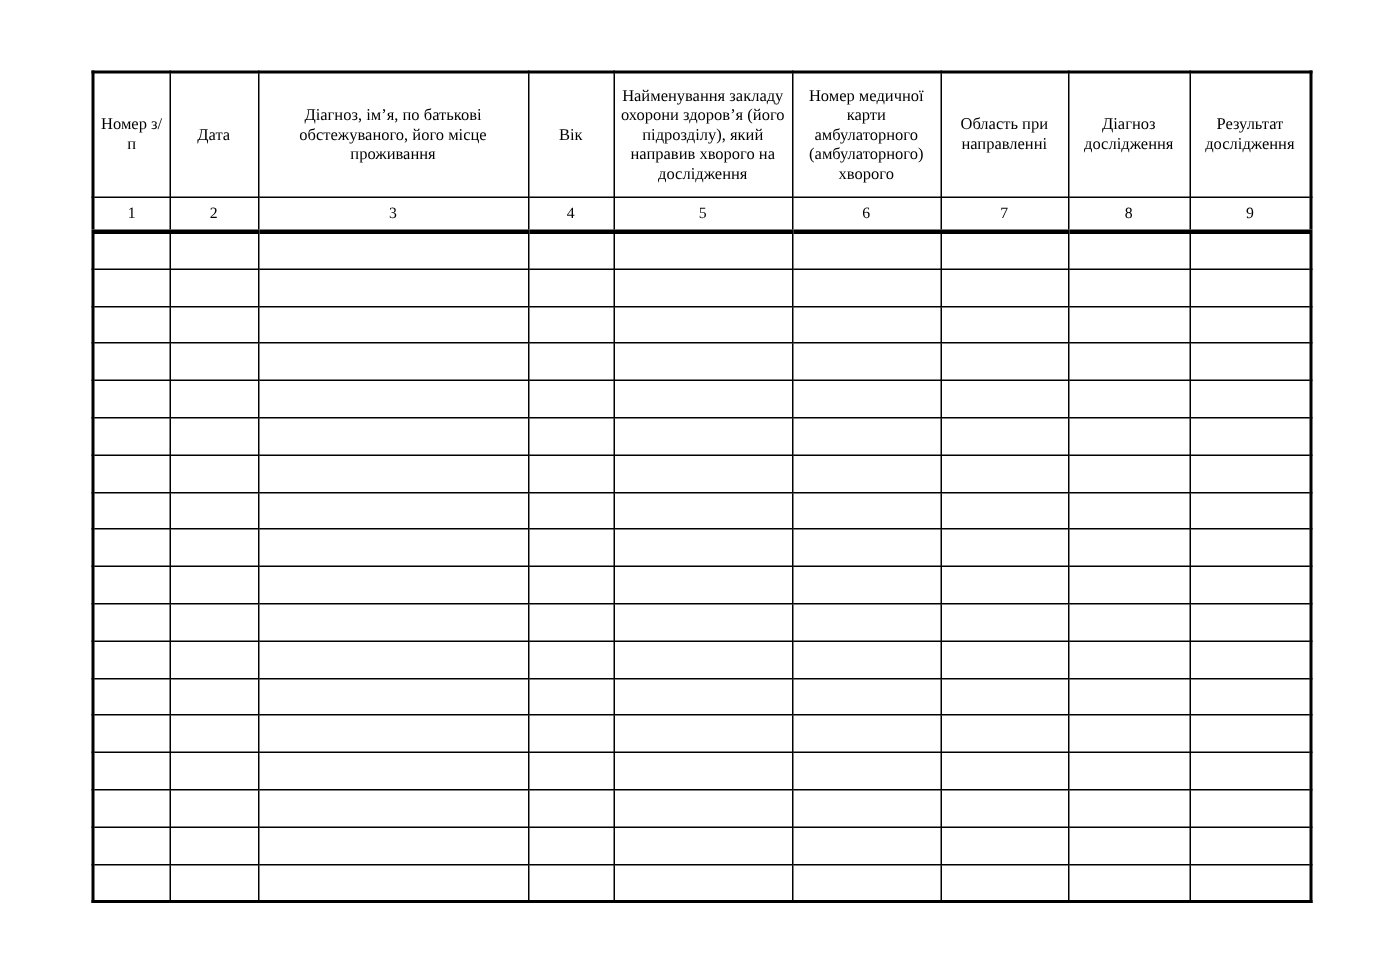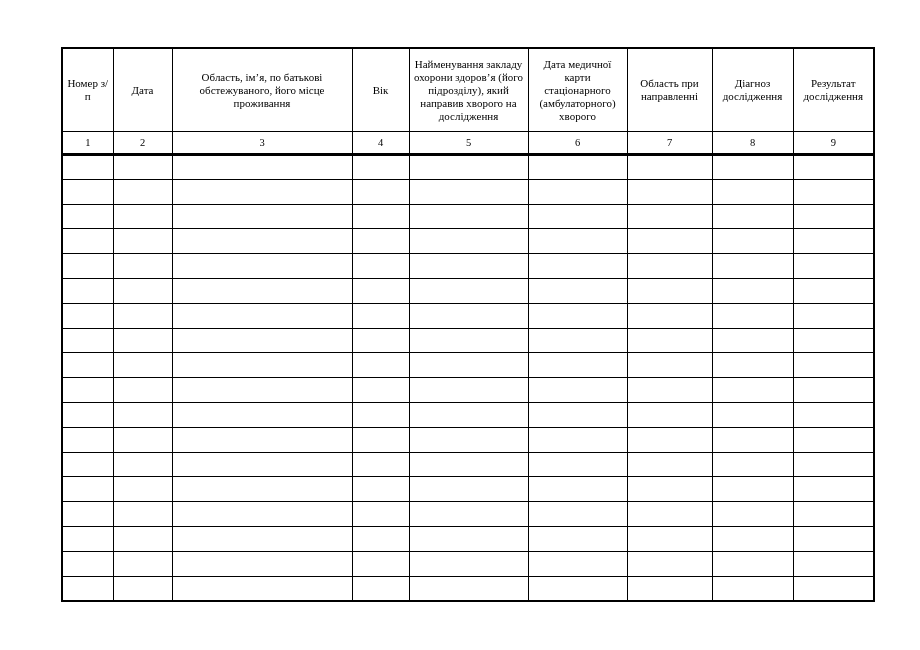--- a/index.html
+++ b/index.html
@@ -66,24 +66,24 @@
       <col style="width:119px">
       <col style="width:99px">
       <col style="width:85px">
       <col style="width:81px">
       <col style="width:81px">
     </colgroup>
     <thead>
       <tr class="header-row">
         <th>Номер з/п</th>
         <th>Дата</th>
-        <th>Область, ім’я, по батькові обстежуваного, його місце проживання</th>
+        <th>Діагноз, ім’я, по батькові обстежуваного, його місце проживання</th>
         <th>Вік</th>
         <th>Найменування закладу охорони здоров’я (його підрозділу), який направив хворого на дослідження</th>
-        <th>Дата медичної карти стаціонарного (амбулаторного) хворого</th>
+        <th>Номер медичної карти амбулаторного (амбулаторного) хворого</th>
         <th>Область при направленні</th>
         <th>Діагноз дослідження</th>
         <th>Результат дослідження</th>
       </tr>
       <tr class="colnum-row">
         <td>1</td>
         <td>2</td>
         <td>3</td>
         <td>4</td>
         <td>5</td>

